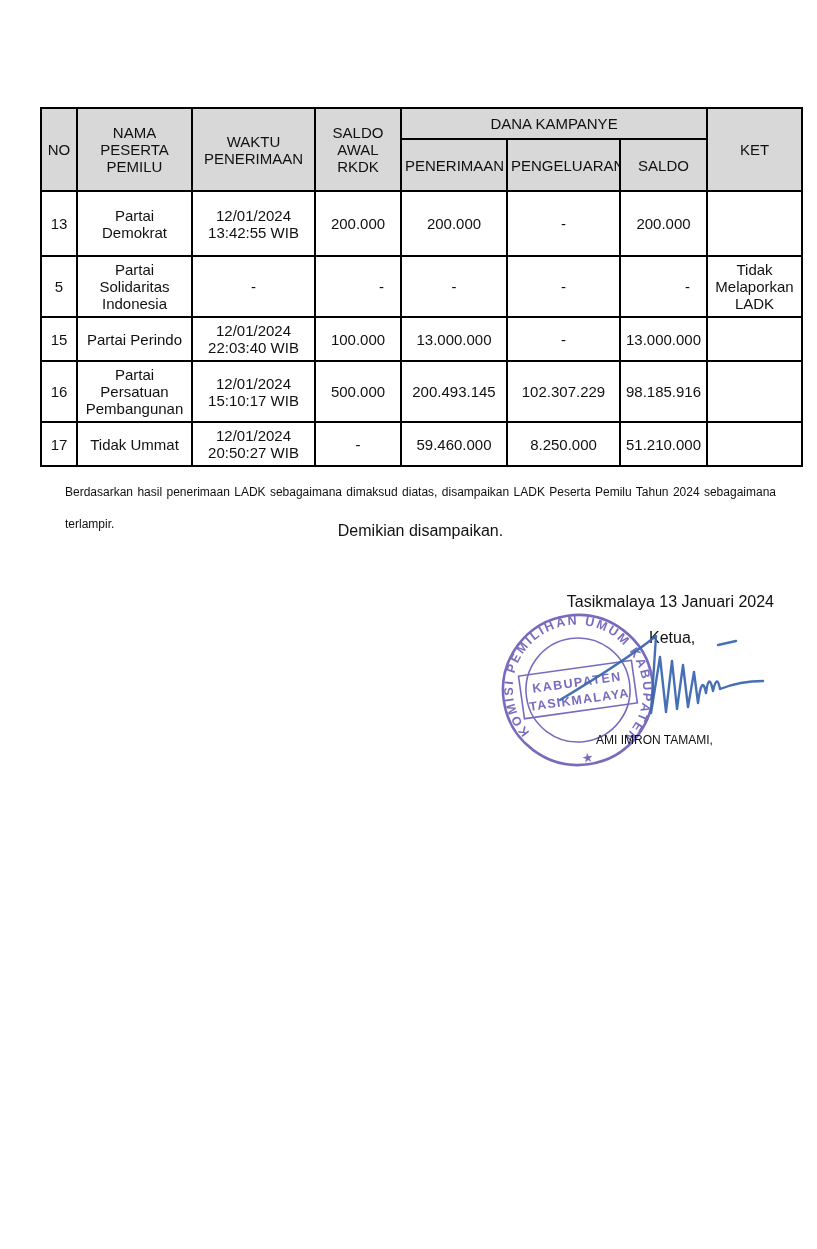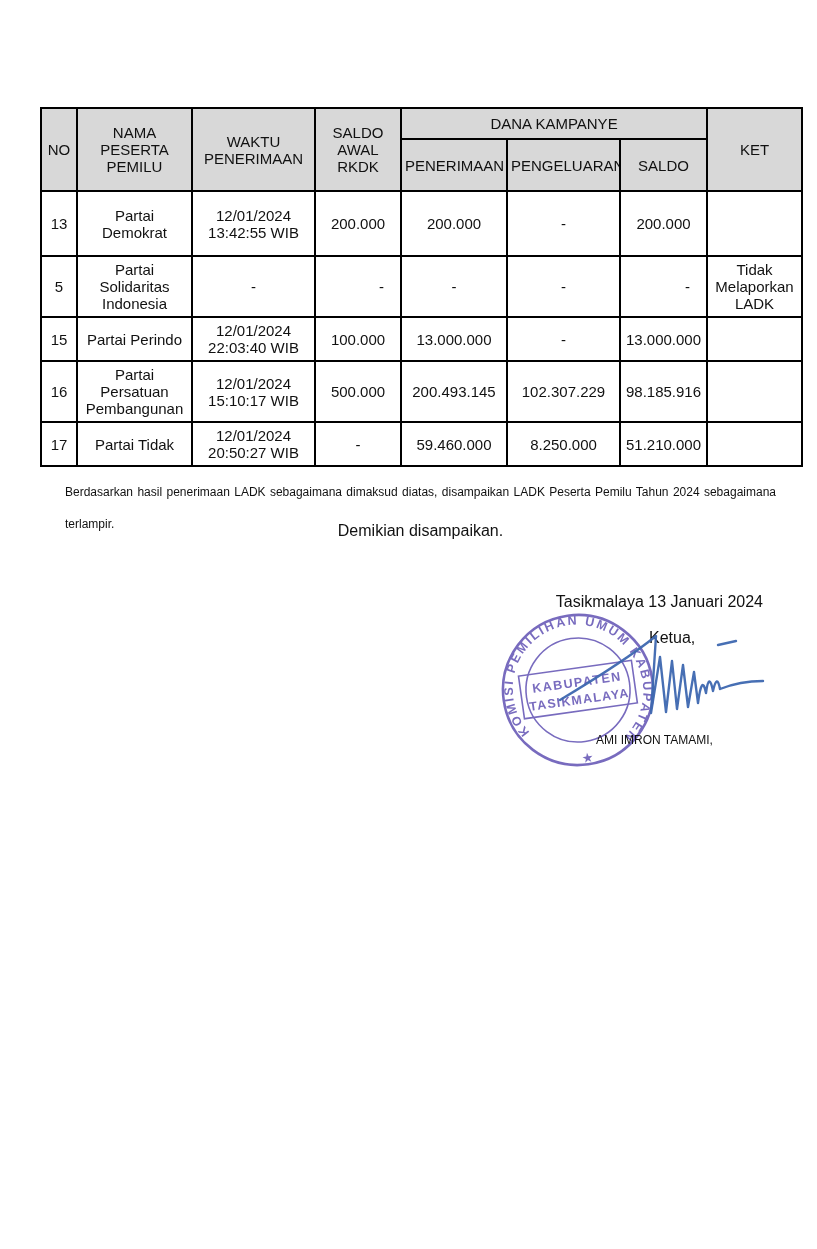--- a/index.html
+++ b/index.html
@@ -38,21 +38,21 @@
     position:absolute; left:65px; top:476px; width:711px;
     font-size:12px; line-height:32px; text-align:justify;
   }
   .para2 {
     position:absolute; left:65px; top:519px; width:711px;
     font-size:16px; line-height:24px;text-align:center;
   }
 
   
   .place-date {
-    position:absolute; top:593px; right:54px;
+    position:absolute; top:593px; right:43px;
     font-size:16px; white-space:nowrap;
   }
   .sig-title {
     position:absolute; left:649px; top:629px; font-size:16px; white-space:nowrap;
   }
   .sig-name {
     position:absolute; left:596px; top:733px; font-size:12px; white-space:nowrap;
   }
   .stamp-svg {
     position:absolute; left:483px; top:595px; width:190px; height:190px;
@@ -145,21 +145,21 @@
           <td class="col-waktu">12/01/2024
 15:10:17 WIB</td>
           <td class="col-saldo_awal">500.000</td>
           <td class="col-penerimaan">200.493.145</td>
           <td class="col-pengeluaran">102.307.229</td>
           <td class="col-saldo">98.185.916</td>
           <td class="col-ket"></td>
         </tr>
         <tr>
           <td class="col-no">17</td>
-          <td class="col-nama">Partai Tidak</td>
+          <td class="col-nama">Tidak Ummat</td>
           <td class="col-waktu">12/01/2024
 20:50:27 WIB</td>
           <td class="col-saldo_awal">-</td>
           <td class="col-penerimaan">59.460.000</td>
           <td class="col-pengeluaran">8.250.000</td>
           <td class="col-saldo">51.210.000</td>
           <td class="col-ket"></td>
         </tr>
       </tbody>
   </table>

